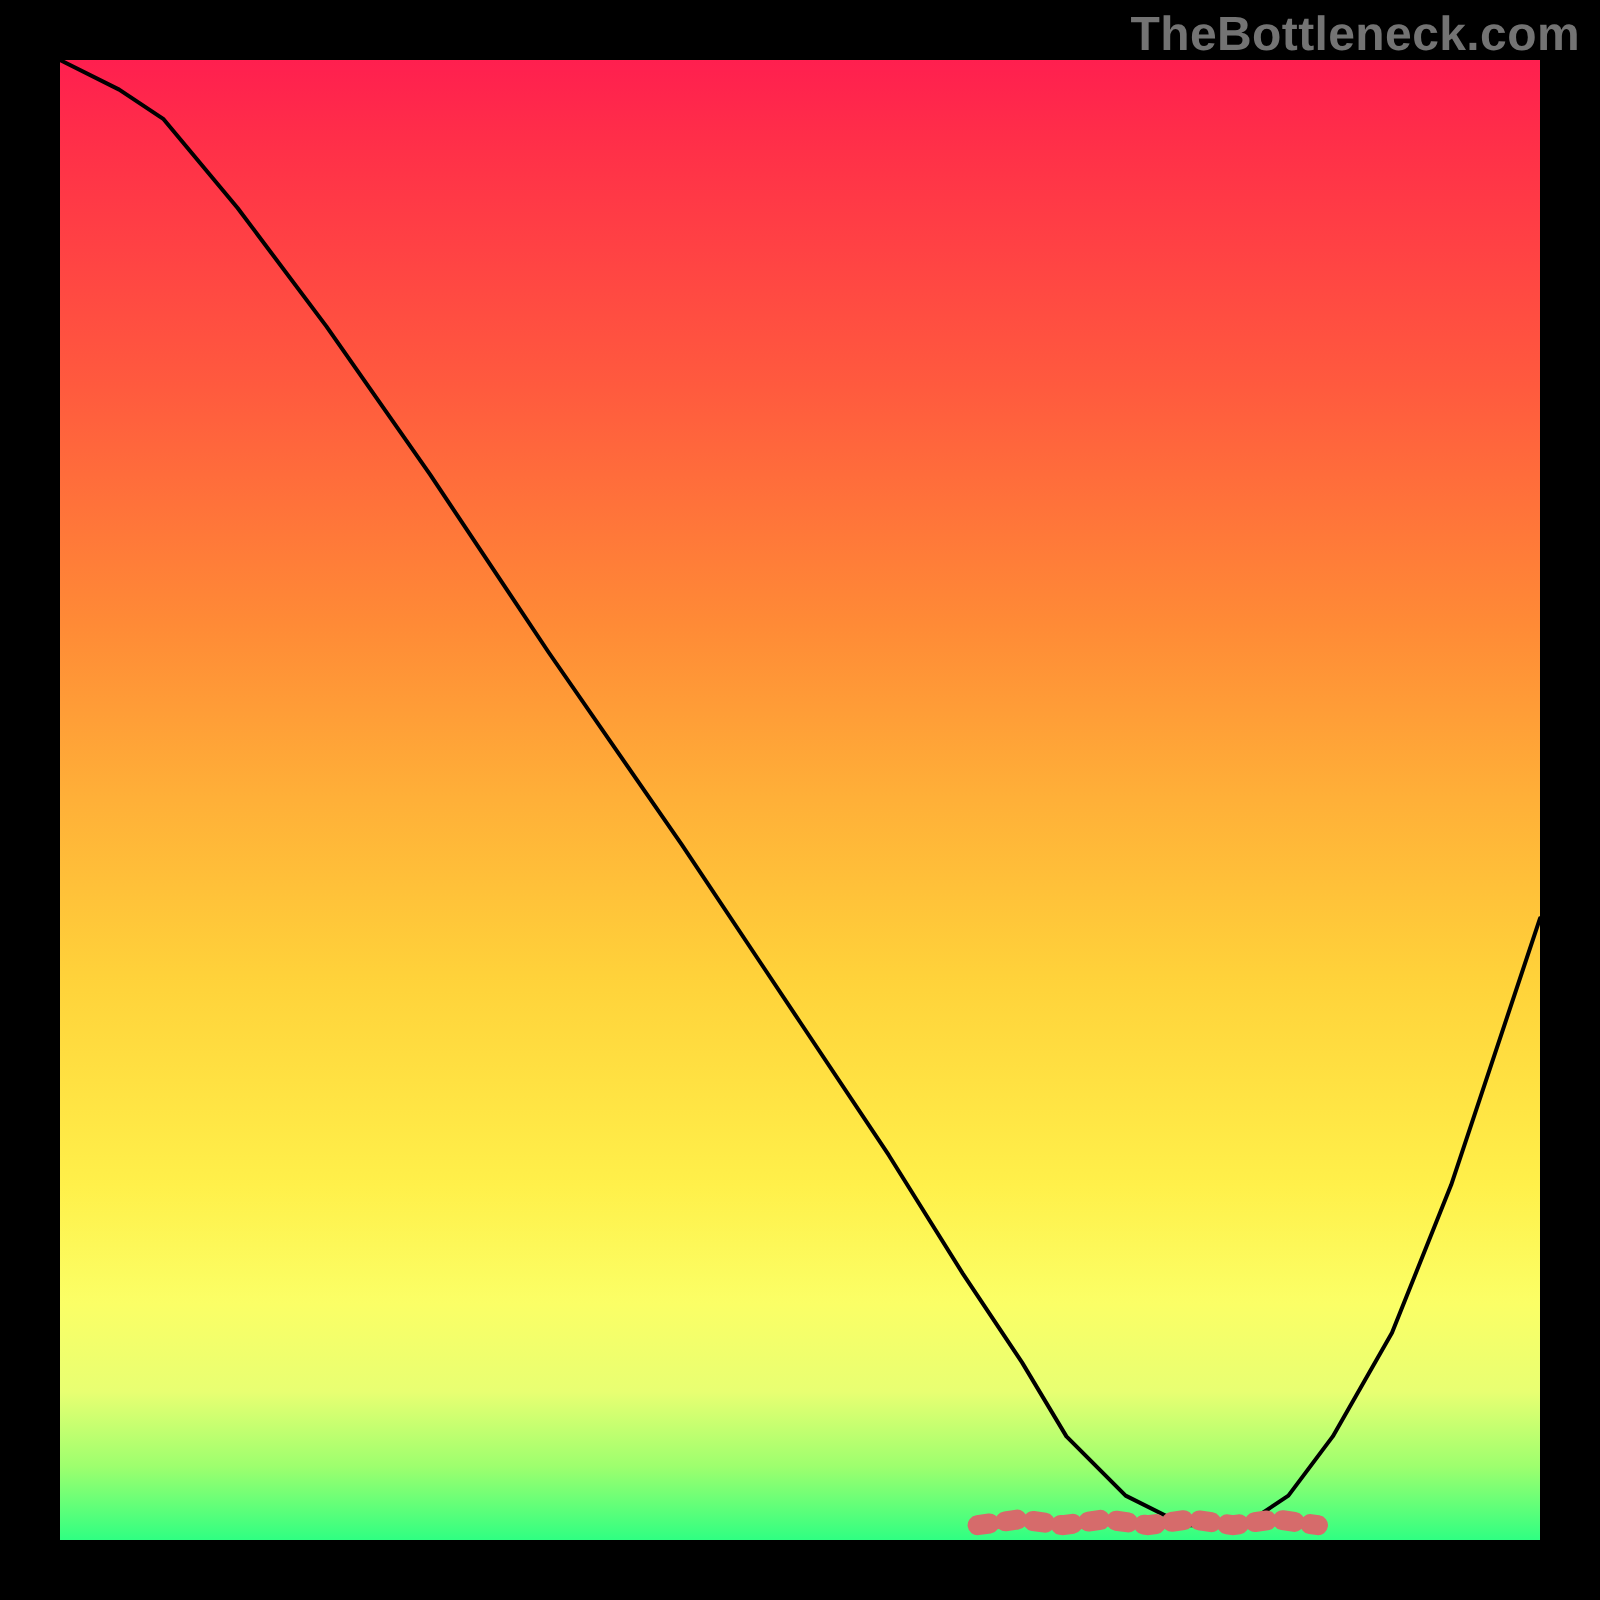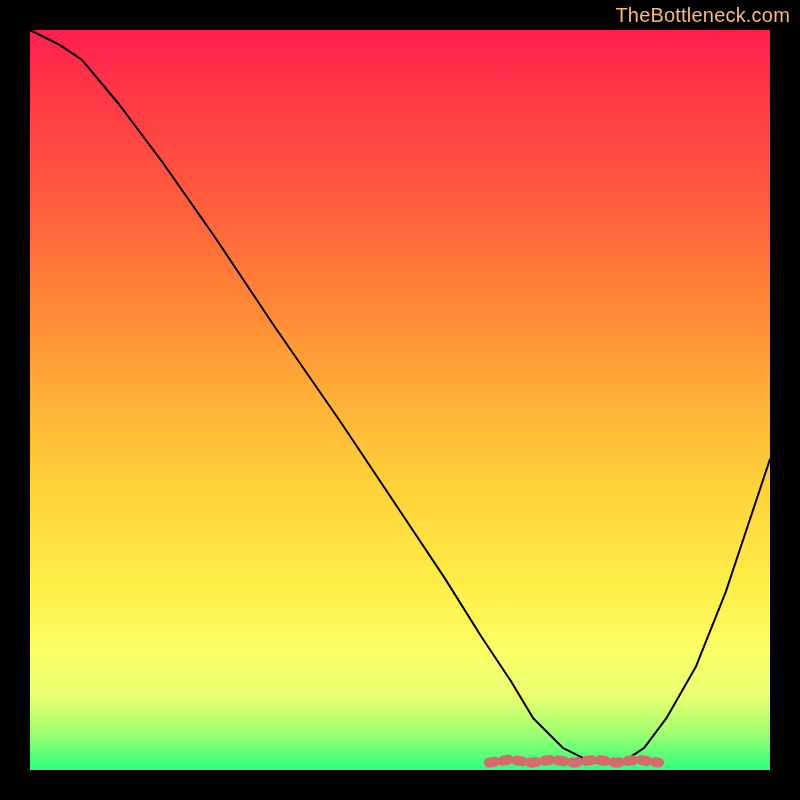--- a/index.html
+++ b/index.html
@@ -14,23 +14,23 @@
   .frame {
     position: relative;
     width: 800px;
     height: 800px;
     background: #000;
   }
   .watermark {
     position: absolute;
     top: 4px;
     right: 10px;
-    color: #fdba74;
-    font-size: 20px;
-    font-weight: 400;
+    color: #737373;
+    font-size: 24px;
+    font-weight: 700;
     letter-spacing: 0.2px;
     z-index: 5;
   }
   .plot {
     position: absolute;
     left: 30px;
     top: 30px;
     width: 740px;
     height: 740px;
     

